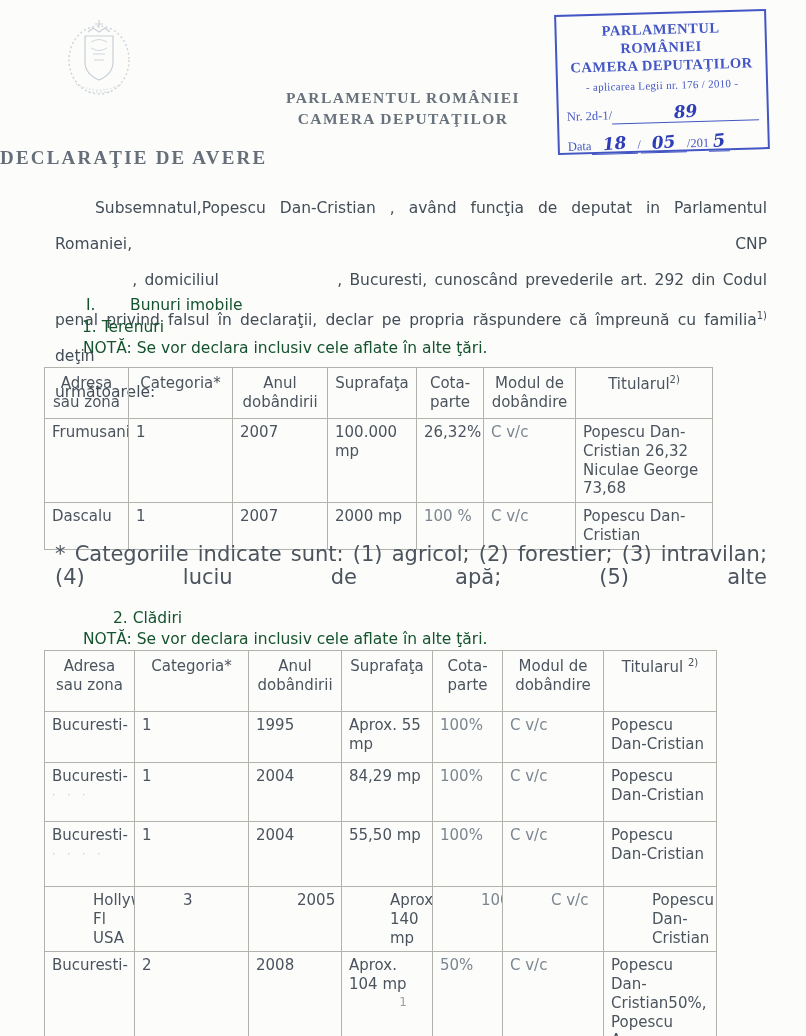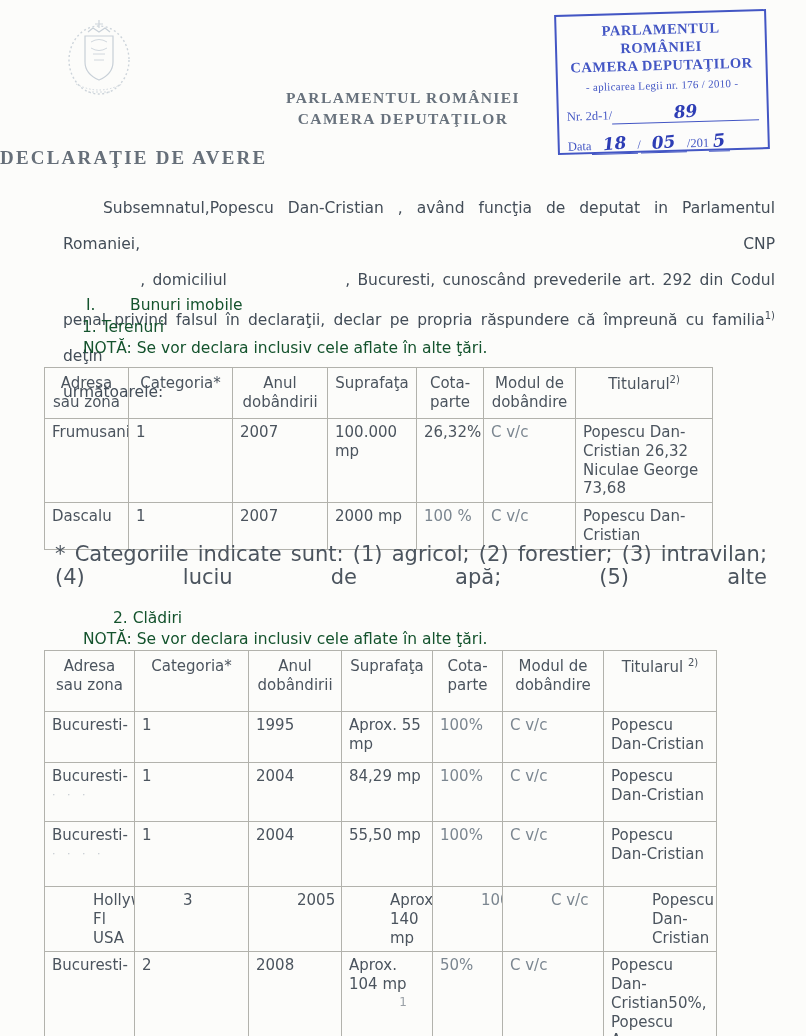--- a/index.html
+++ b/index.html
@@ -33,21 +33,21 @@
   .hand.big{font-size:18px;}
   
   .hdr{position:absolute;top:88px;left:0;width:100%;text-align:center;
     font-family:"Liberation Serif",serif;font-weight:bold;color:#68727d;
     font-size:15.5px;letter-spacing:1.4px;line-height:1.35;}
   .doc-title{position:absolute;top:147px;left:0;width:100%;text-align:left;
     font-family:"Liberation Serif",serif;font-weight:bold;color:#666f79;
     font-size:19px;letter-spacing:2.2px;}
   
   .intro{position:absolute;left:55px;top:190px;width:712px;font-size:15.5px;line-height:36px;color:#434d58;}
-  .intro .ln{width:712px;margin-left:8px;}
+  .intro .ln{width:712px;}
   .intro .j{text-align:justify;text-align-last:justify;}
   .intro .ind{display:inline-block;width:40px;}
   .gap1{display:inline-block;width:70px;}
   .gap2{display:inline-block;width:104px;}
   sup{font-size:10px;}
   
   .secline{position:absolute;font-size:15.5px;color:#14532d;white-space:nowrap;}
   .roman{display:inline-block;width:44px;}
   
   table{border-collapse:collapse;table-layout:fixed;position:absolute;left:44px;background:transparent;}

